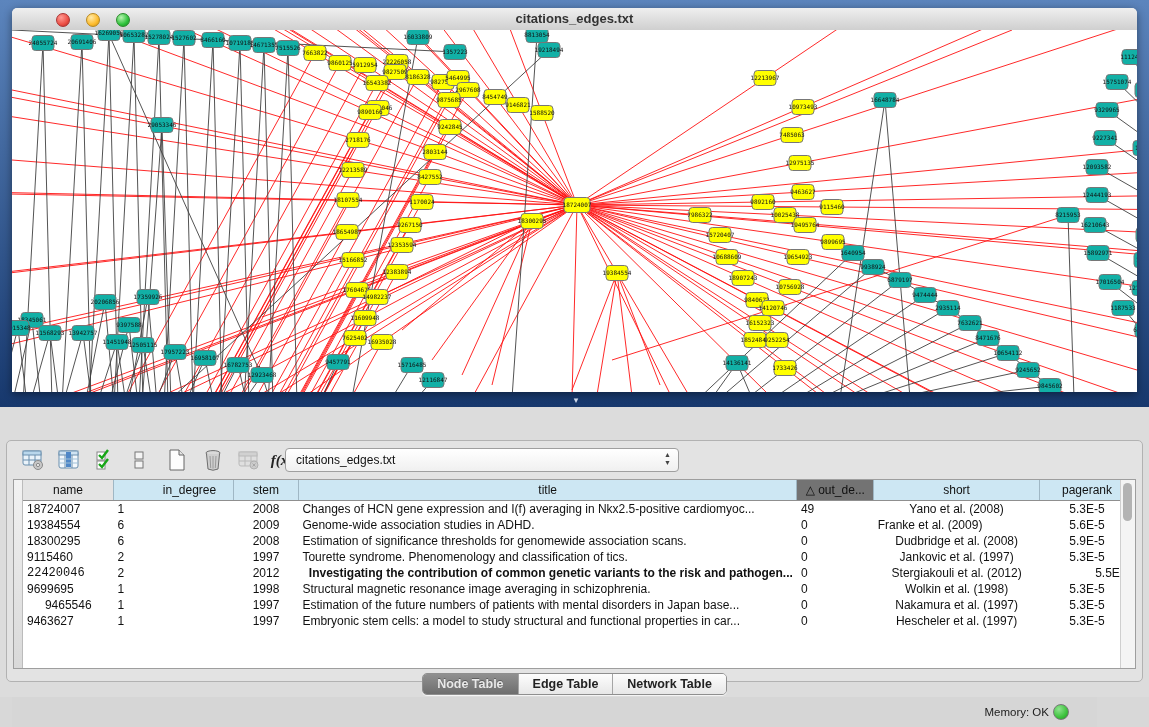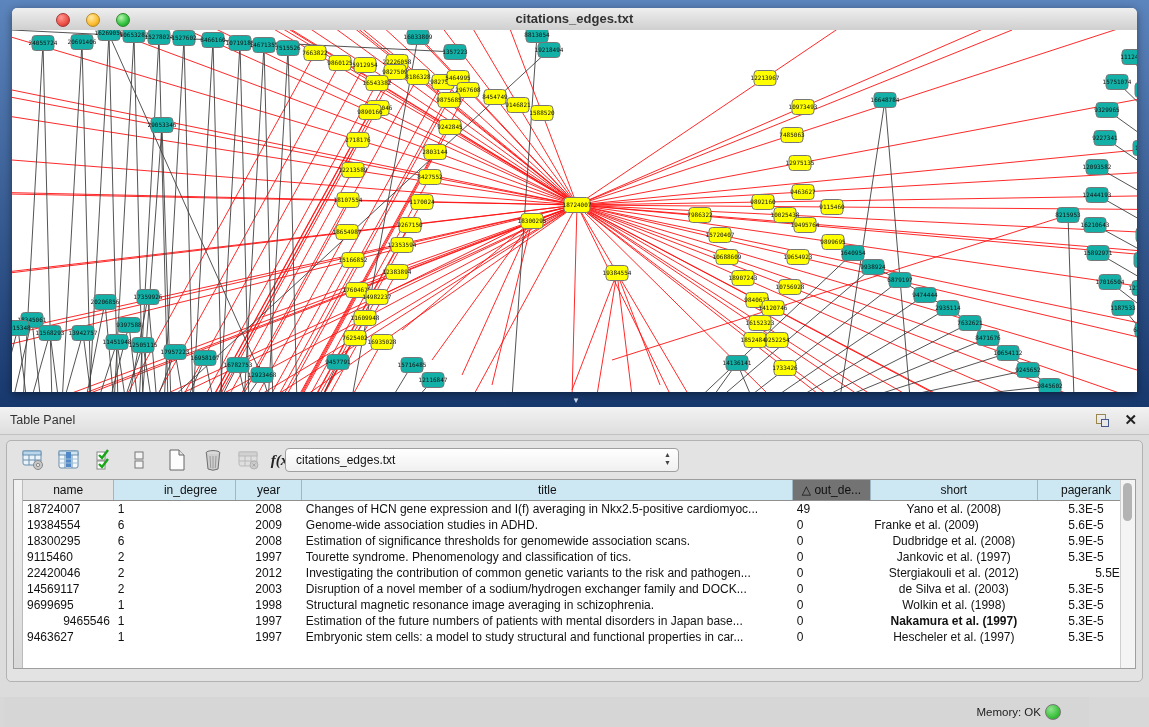--- a/index.html
+++ b/index.html
@@ -56,21 +56,21 @@
   .vthumb{position:absolute;left:2px;top:3px;width:9px;height:38px;border-radius:5px;background:#b3b3b3;}
   
   .tabs{position:absolute;left:0;right:0;top:266px;text-align:center;}
   .seg{display:inline-flex;border:1px solid #8f8f8f;border-radius:5px;overflow:hidden;
        box-shadow:0 1px 0 rgba(255,255,255,.7);}
   .seg .tab{padding:2px 14px;font-size:12.5px;font-weight:600;color:#222;
        background:linear-gradient(#fdfdfd,#e7e7e7);border-right:1px solid #a5a5a5;line-height:16px;}
   .seg .tab:last-child{border-right:none;}
   .seg .tab.active{background:linear-gradient(#909090,#6e6e6e);color:#e9e9e9;text-shadow:0 -1px 0 rgba(0,0,0,.3);}
   
-  .statusbar{position:absolute;left:4px;bottom:0;width:1085px;height:30px;background:#d6d6d6;}
+  .statusbar{position:absolute;left:12px;bottom:0;width:1085px;height:30px;background:#d6d6d6;}
   .mem{position:absolute;right:48px;top:9px;font-size:11.5px;color:#222;}
   .memdot{position:absolute;right:28px;top:7px;width:14px;height:14px;border-radius:50%;
           background:radial-gradient(circle at 35% 30%,#8fe48f,#3dc23d 60%,#249324);border:1px solid #777;}
 </style>
 </head>
 <body>
 
 <div class="app">
 
   <div class="desktop">
@@ -825,28 +825,20 @@
               <rect x="762" y="330.5" width="22" height="15" rx="3.5" fill="#ffff00" stroke="#777777" stroke-width="1"></rect>
               <text x="773" y="340.2" text-anchor="middle" font-size="6" fill="#111" font-family="&quot;DejaVu Sans Mono&quot;,monospace">1733426</text>
             </g>
           </svg>
       </div>
     </div>
     <div class="split-handle">▾</div>
   </div>
 
   <div class="panel">
-    <div class="panel-header">
-      <span class="ph-title">Table Panel</span>
-      <span class="float-ic">
-          <span class="sq1"></span>
-          <span class="sq2"></span>
-        </span>
-      <span class="close-ic">✕</span>
-    </div>
 
     <div class="well">
       <div class="toolbar">
         <div class="tbtn" style="left:6px">
           <svg width="22" height="22">
               <rect x="1" y="2" width="18" height="14" rx="2" fill="#eaf3fa" stroke="#6a8fae"></rect>
               <rect x="1" y="2" width="18" height="4" fill="#b9d7ec" stroke="#6a8fae"></rect>
               <line x1="7" y1="6" x2="7" y2="16" stroke="#6a8fae"></line>
               <line x1="13" y1="6" x2="13" y2="16" stroke="#6a8fae"></line>
               <line x1="1" y1="11" x2="19" y2="11" stroke="#6a8fae"></line>
@@ -912,21 +904,21 @@
         </div>
       </div>
 
       <div class="tablewrap">
         <div class="rowstrip"></div>
         <table class="grid" id="grid">
             <thead>
               <tr>
                 <th style="width: 94px; background: rgb(228, 228, 228);">name</th>
                 <th style="width: 92px; background: rgb(205, 231, 243); padding-left: 35px;">in_degree</th>
-                <th style="width: 70px; background: rgb(205, 231, 243);">year</th>
+                <th style="width: 70px; background: rgb(205, 231, 243);">stem</th>
                 <th style="width: 494px; background: rgb(205, 231, 243);">title</th>
                 <th style="width: 74px; background: #737373;">△ out_de...</th>
                 <th style="width: 170px; background: rgb(205, 231, 243);">short</th>
                 <th style="width: 103px; background: rgb(205, 231, 243);">pagerank</th>
               </tr>
             </thead>
             <tbody>
               <tr>
                 <td style="text-align: left;">18724007</td>
                 <td style="text-align: left;">1</td>
@@ -957,71 +949,67 @@
               <tr>
                 <td style="text-align: left;">9115460</td>
                 <td style="text-align: left;">2</td>
                 <td style="text-align: center;">1997</td>
                 <td style="text-align: left;">Tourette syndrome. Phenomenology and classification of tics.</td>
                 <td style="text-align: left;">0</td>
                 <td style="text-align: center;">Jankovic et al. (1997)</td>
                 <td style="text-align: center;">5.3E-5</td>
               </tr>
               <tr>
-                <td style="text-align: left;">22420046</td>
+                <td style="text-align: left; font-family: Liberation Mono, monospace;">22420046</td>
                 <td style="text-align: left;">2</td>
                 <td style="text-align: center;">2012</td>
-                <td style="text-align: left;">Investigating the contribution of common genetic variants to the risk and pathogen...</td>
+                <td style="text-align: right; font-weight: bold;">Investigating the contribution of common genetic variants to the risk and pathogen...</td>
                 <td style="text-align: left;">0</td>
                 <td style="text-align: center;">Stergiakouli et al. (2012)</td>
                 <td style="text-align: right;">5.5E-5</td>
-              </tr>
-              <tr>
-                <td style="text-align: left;">14569117</td>
-                <td style="text-align: left;">2</td>
-                <td style="text-align: center;">2003</td>
-                <td style="text-align: left;">Disruption of a novel member of a sodium/hydrogen exchanger family and DOCK...</td>
-                <td style="text-align: left;">0</td>
-                <td style="text-align: center;">de Silva et al. (2003)</td>
-                <td style="text-align: center;">5.3E-5</td>
               </tr>
               <tr>
                 <td style="text-align: left;">9699695</td>
                 <td style="text-align: left;">1</td>
                 <td style="text-align: center;">1998</td>
                 <td style="text-align: left;">Structural magnetic resonance image averaging in schizophrenia.</td>
                 <td style="text-align: left;">0</td>
                 <td style="text-align: center;">Wolkin et al. (1998)</td>
                 <td style="text-align: center;">5.3E-5</td>
               </tr>
               <tr>
-                <td style="text-align: right;">9465546</td>
+                <td style="text-align: center;">9465546</td>
                 <td style="text-align: left;">1</td>
                 <td style="text-align: center;">1997</td>
                 <td style="text-align: left;">Estimation of the future numbers of patients with mental disorders in Japan base...</td>
                 <td style="text-align: left;">0</td>
-                <td style="text-align: center; font-weight: bold;">Nakamura et al. (1997)</td>
+                <td style="text-align: center;">Nakamura et al. (1997)</td>
                 <td style="text-align: center;">5.3E-5</td>
               </tr>
               <tr>
                 <td style="text-align: left;">9463627</td>
                 <td style="text-align: left;">1</td>
                 <td style="text-align: center;">1997</td>
                 <td style="text-align: left;">Embryonic stem cells: a model to study structural and functional properties in car...</td>
                 <td style="text-align: left;">0</td>
                 <td style="text-align: center;">Hescheler et al. (1997)</td>
                 <td style="text-align: center;">5.3E-5</td>
               </tr>
             </tbody>
           </table>
         <div class="vscroll">
             <div class="vthumb"></div>
           </div>
       </div>
     </div>
 
+    <div class="tabs"><div class="seg" id="tabs">
+          <div class="tab active">Node Table</div>
+          <div class="tab">Edge Table</div>
+          <div class="tab">Network Table</div>
+        </div></div>
   </div>
 
   <div class="statusbar">
     <span class="mem">Memory: OK</span>
     <span class="memdot"></span>
   </div>
 </div>
 
 </body></html>

